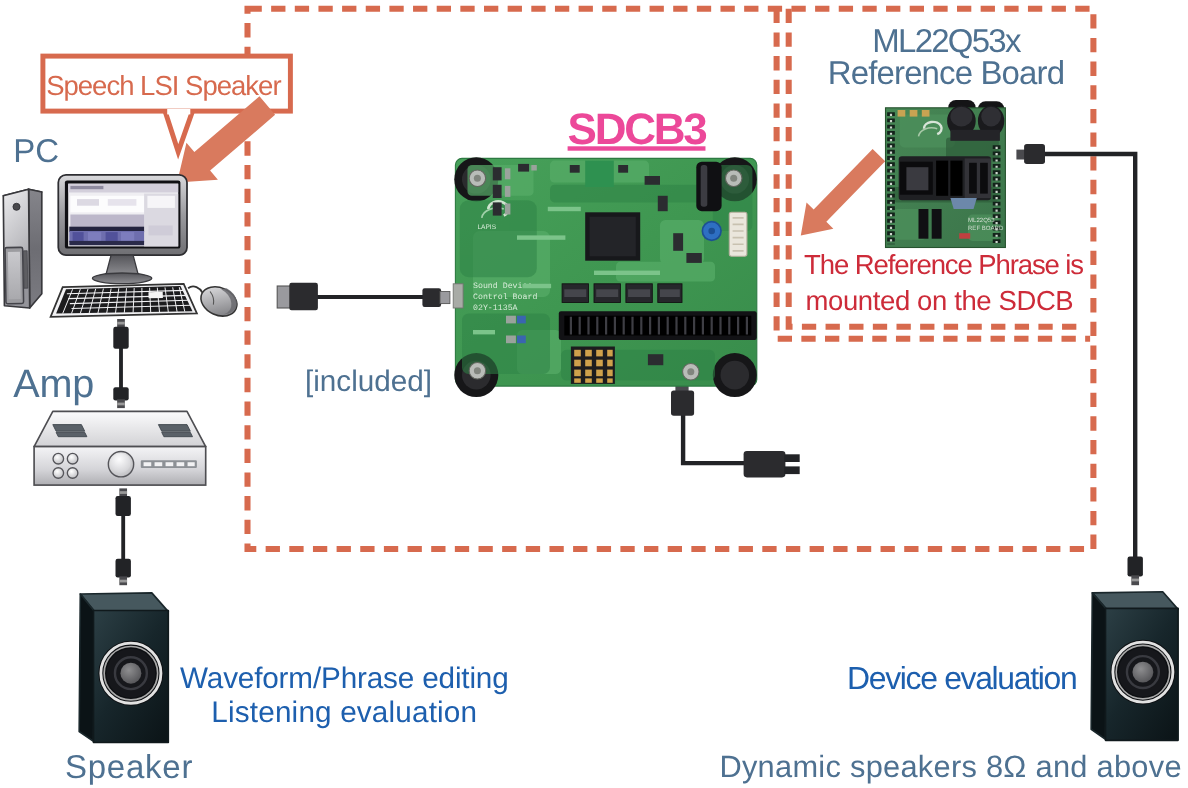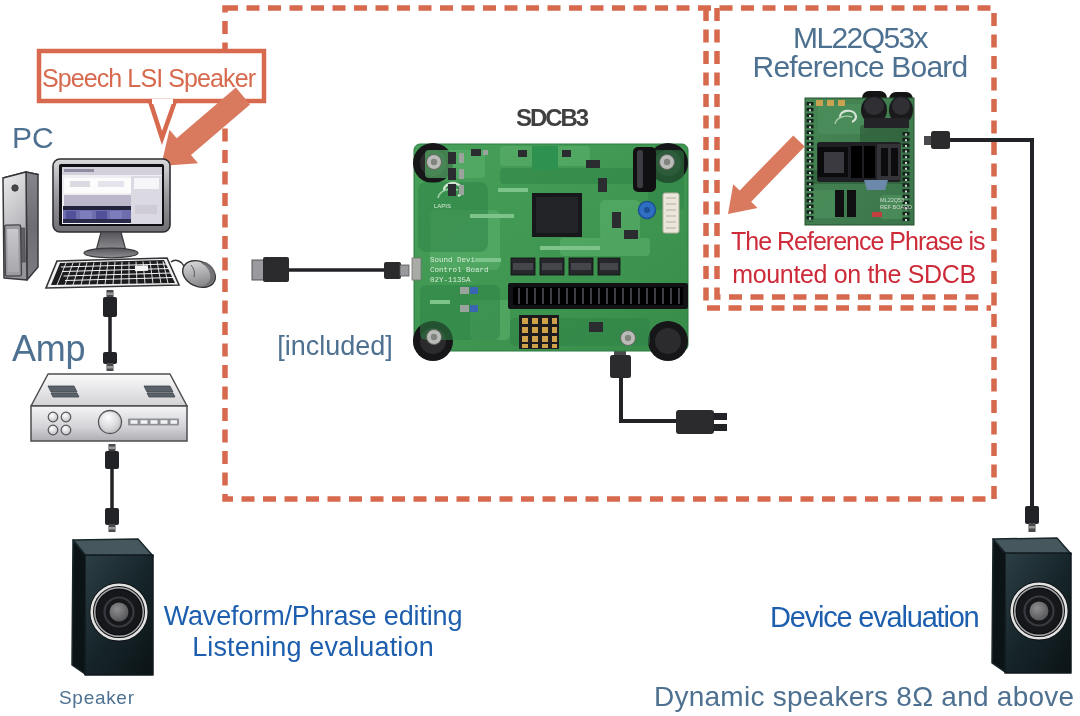--- a/index.html
+++ b/index.html
@@ -463,21 +463,21 @@
     <linearGradient id="pcb2" x1="0" y1="0" x2="1" y2="1">
       <stop offset="0" stop-color="#478755"></stop>
           <stop offset="1" stop-color="#3b744a"></stop>
     </linearGradient>
   </defs>
 </svg>
 
 <div class="t" style="left:36px;top:53px;width:225px;height:50px;line-height:50px;text-align:center;color:#d76a4e;font-size:25px;letter-spacing:-0.9px;">Speech LSI Speaker</div>
 <div class="t slate" style="left:12px;top:123px;font-size:30px;line-height:30px;letter-spacing:0px;">PC</div>
 <div class="t slate" style="left:12px;top:334px;font-size:36px;line-height:29px;letter-spacing:-0.2px;">Amp</div>
-<div class="t slate" style="left:59px;top:683px;font-size:19px;line-height:29px;letter-spacing:0.7px;">Speaker</div>
+<div class="t slate" style="left:59px;top:683px;font-size:30px;line-height:29px;letter-spacing:0.7px;">Speaker</div>
 <div class="t slate" style="left:263px;top:297px;width:144px;text-align:center;font-size:27px;line-height:33px;"><br><span>[included]</span></div>
-<div class="t" style="left:516px;top:102px;font-size:24px;line-height:32px;font-weight:bold;color:#404040;letter-spacing:-2.05px;">SDCB3</div>
+<div class="t" style="left:516px;top:102px;font-size:40px;line-height:32px;font-weight:bold;color:#ec4899;letter-spacing:-2.05px;text-decoration:underline;">SDCB3</div>
 <div class="t slate" style="left:752px;top:23px;width:216px;text-align:center;font-size:30px;line-height:29px;"><span style="letter-spacing:-1.6px;">ML22Q53x</span><br><span style="letter-spacing:-0.8px;">Reference Board</span></div>
 <div class="t" style="left:731px;top:225px;width:246px;text-align:center;font-size:25px;line-height:32.5px;color:#cd2b39;"><span style="letter-spacing:-1px;">The Reference Phrase is</span><br><span style="letter-spacing:-0.35px;">mounted on the SDCB</span></div>
 <div class="t blue" style="left:163px;top:601px;width:300px;text-align:center;font-size:27px;line-height:31px;"><span style="letter-spacing:-0.15px;">Waveform/Phrase editing</span><br><span style="letter-spacing:0.15px;">Listening evaluation</span></div>
 <div class="t blue" style="left:770px;top:603px;font-size:29px;line-height:29px;letter-spacing:-1.2px;">Device evaluation</div>
 <div class="t slate" style="left:654px;top:683px;font-size:28px;line-height:28px;letter-spacing:0.25px;">Dynamic speakers 8Ω and above</div>
 </div>
 
 </body></html>

